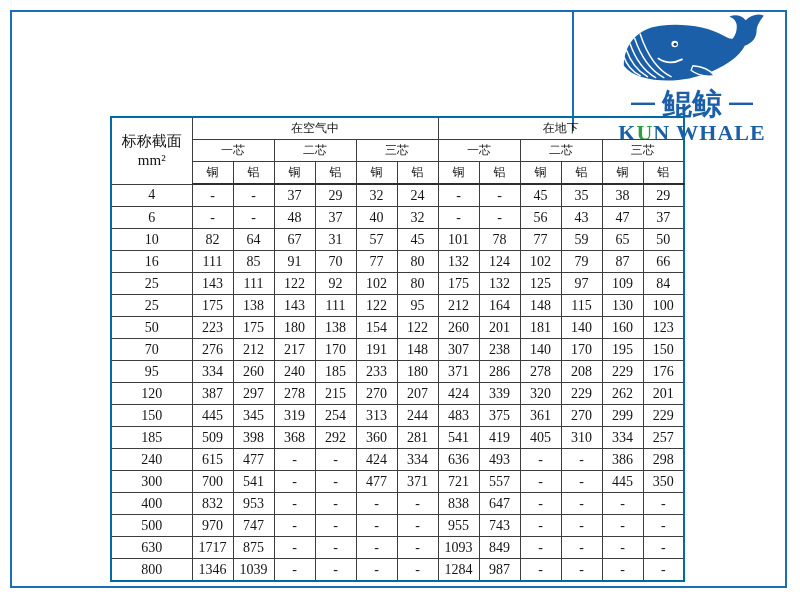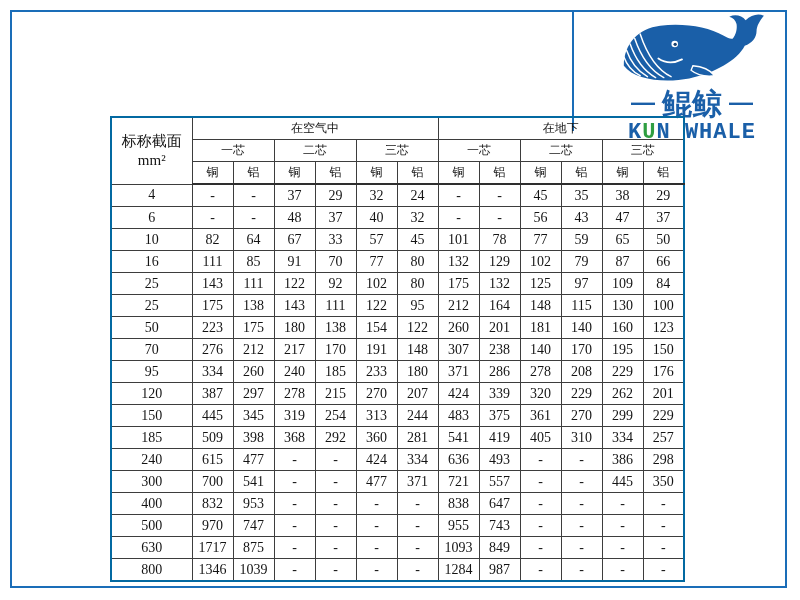--- a/index.html
+++ b/index.html
@@ -8,21 +8,21 @@
   .frame { position:absolute; left:10px; top:10px; width:777px; height:578px;
            border:2px solid #1a6db8; box-sizing:border-box; }
   .logo-divider { position:absolute; left:572px; top:12px; width:2px; height:119px; background:#1a6db8; }
 
   .logo { position:absolute; left:598px; top:13px; width:188px; text-align:center; }
   .logo svg { display:block; margin:0 auto; }
   .cn-row { display:flex; align-items:center; justify-content:center; gap:7px;
             color:#1a5fa8; font-weight:bold; font-size:30px; line-height:1; margin-top:-4px;
             font-family:"Liberation Sans", sans-serif; }
   .cn-row .dash { font-size:24px; position:relative; top:-2px; }
-  .en-row { font-family:Liberation Mono, monospace; font-weight:bold; font-size:22px;
+  .en-row { font-family:Liberation Serif, serif; font-weight:bold; font-size:22px;
             letter-spacing:1px; color:#1a5fa8; line-height:1; margin-top:3px; white-space:nowrap; }
   .en-row .g { color:#2f9e41; }
 
   table.ampacity { position:absolute; left:110px; top:116px; width:573px;
                    border-collapse:collapse; table-layout:fixed;
                    font-size:14px; color:#141414; border:2px solid #0369a1; }
   .ampacity th, .ampacity td { border:1px solid #3d3d3d; text-align:center; vertical-align:middle;
                                padding:0; height:21px; font-weight:normal; overflow:hidden;
                                font-family:"Liberation Serif", serif; }
   .ampacity thead th { font-size:12px; }
@@ -149,40 +149,40 @@
           <td>56</td>
           <td>43</td>
           <td>47</td>
           <td>37</td>
         </tr>
         <tr>
           <td>10</td>
           <td>82</td>
           <td>64</td>
           <td>67</td>
-          <td>33</td>
+          <td>31</td>
           <td>57</td>
           <td>45</td>
           <td>101</td>
           <td>78</td>
           <td>77</td>
           <td>59</td>
           <td>65</td>
           <td>50</td>
         </tr>
         <tr>
           <td>16</td>
           <td>111</td>
           <td>85</td>
           <td>91</td>
           <td>70</td>
           <td>77</td>
           <td>80</td>
           <td>132</td>
-          <td>129</td>
+          <td>124</td>
           <td>102</td>
           <td>79</td>
           <td>87</td>
           <td>66</td>
         </tr>
         <tr>
           <td>25</td>
           <td>143</td>
           <td>111</td>
           <td>122</td>

